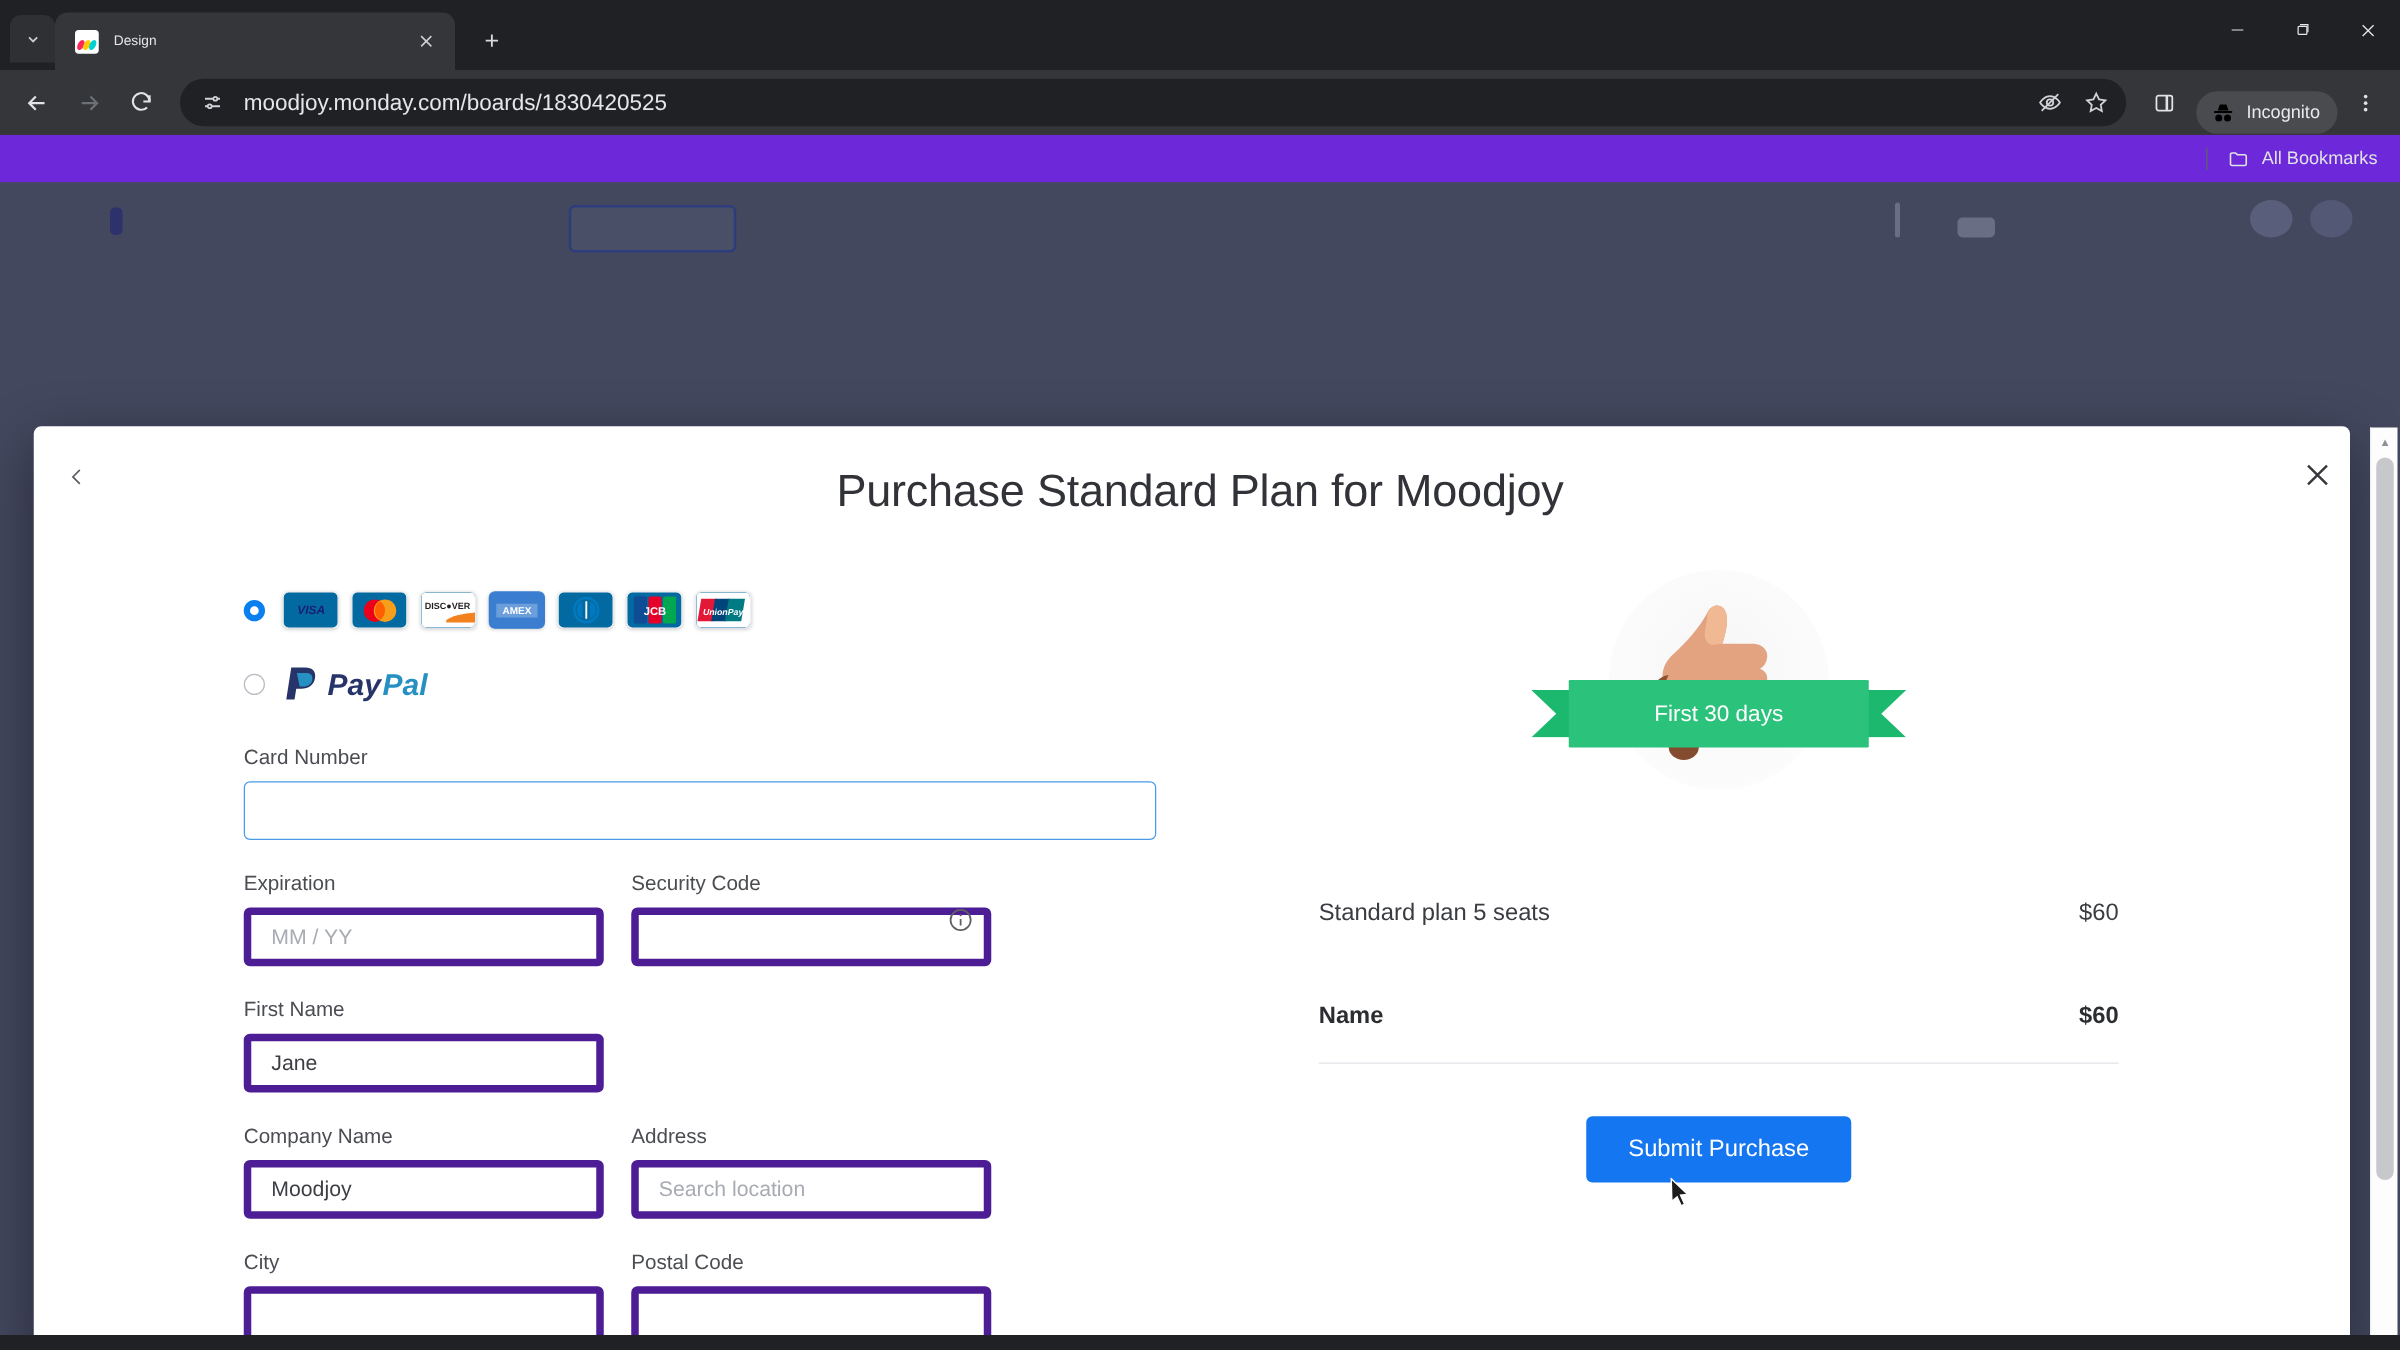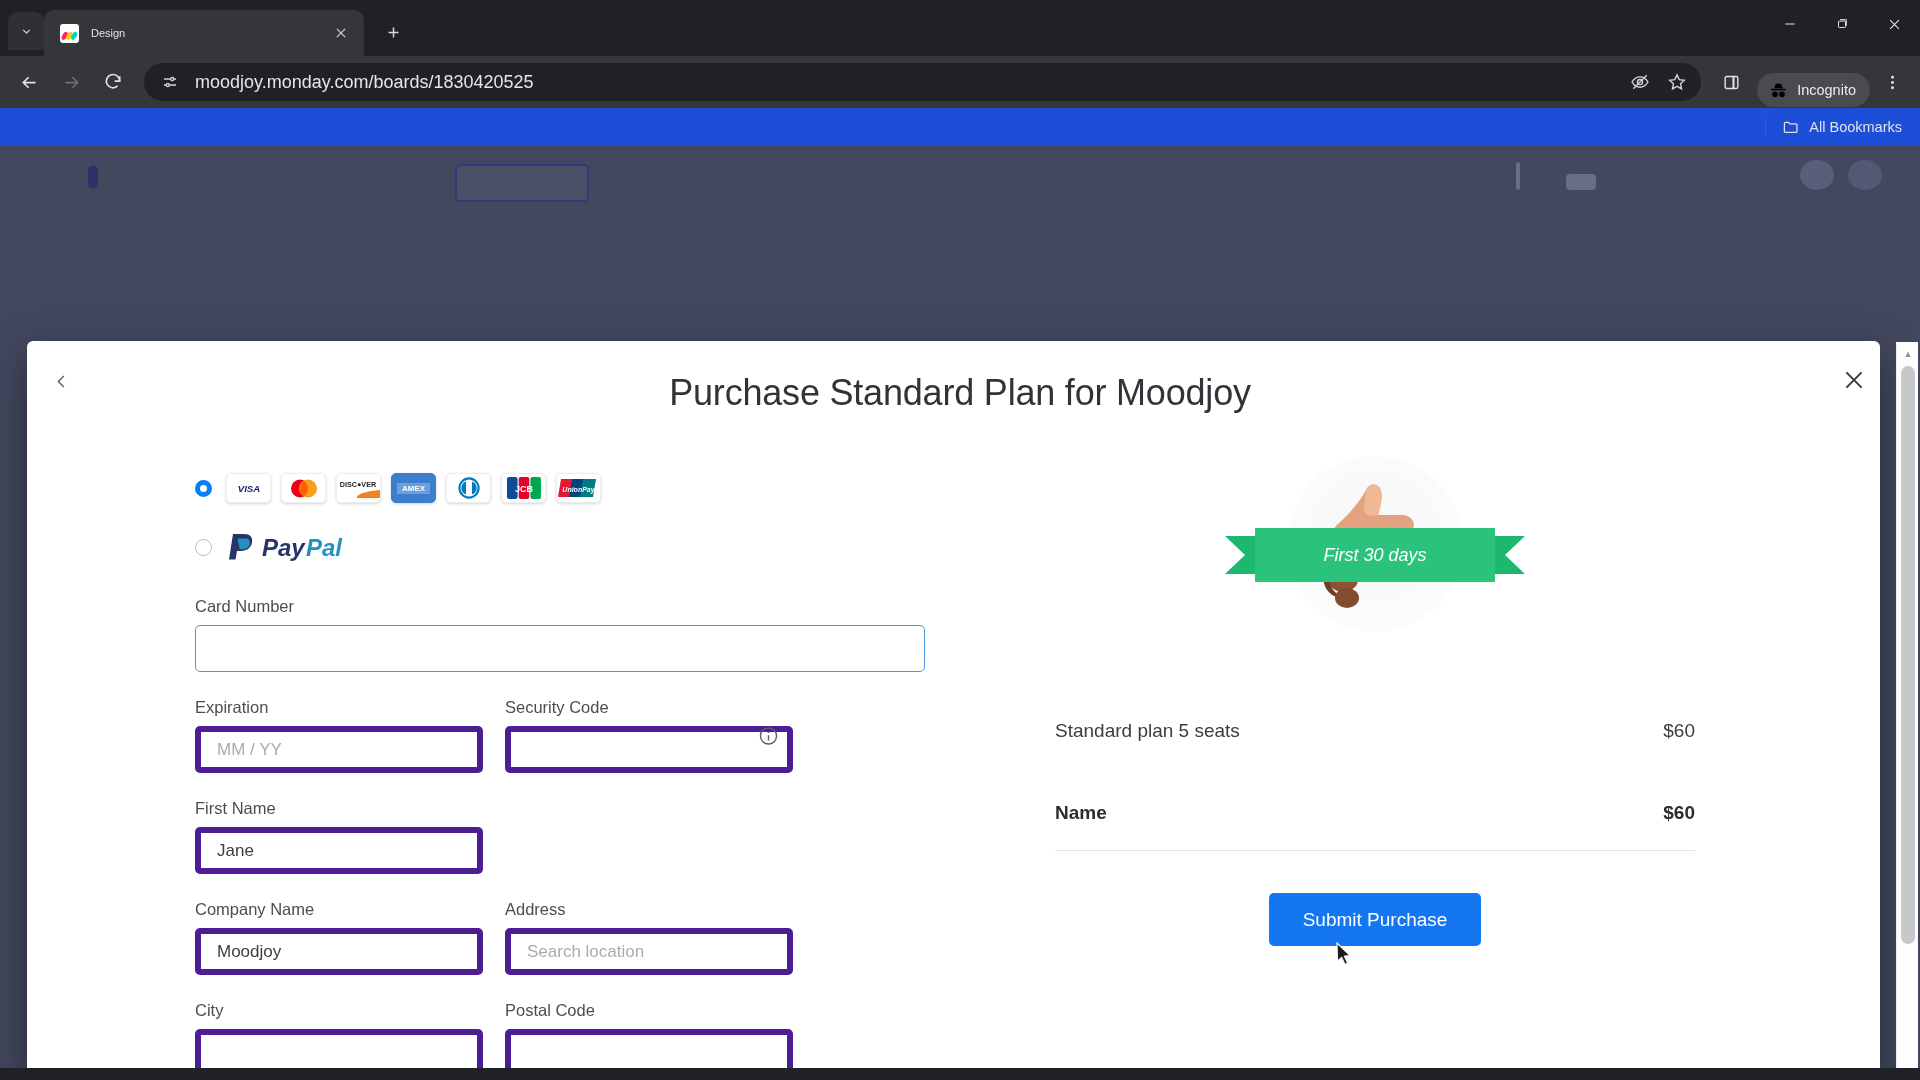--- a/index.html
+++ b/index.html
@@ -141,21 +141,21 @@
     cursor: pointer;
     flex: 0 0 auto;
     margin-top: 16px;
   }
   .incognito-pill span {
     color: #e8eaed; font-size: 14.5px; white-space: nowrap;
   }
 
   .bookmarkbar {
     height: 38px;
-    background: #1d4ed8;
+    background: #6d28d9;
     display: flex; align-items: center;
     justify-content: flex-end;
     padding-right: 12px;
     gap: 10px;
   }
   .bm-sep { width: 1px; height: 18px; background: #5f6164; }
   .bm-all {
     display: flex; align-items: center; gap: 9px;
     color: #e0e2e5; font-size: 14.5px;
     padding: 4px 6px; border-radius: 4px;
@@ -264,21 +264,21 @@
     position: relative;
   }
   .radio.checked {
     border: 5px solid #0a7ff0;
     background: #fff;
   }
   .card-list { display: flex; align-items: center; gap: 10px; }
   .card-badge {
     width: 45px; height: 30px;
     border-radius: 5px;
-    background: #ffffff;
+    background: #0369a1;
     border: 1px solid #eceef0;
     box-shadow: 0 1px 3px rgba(0,0,0,0.17);
     display: flex; align-items: center; justify-content: center;
     overflow: hidden;
     flex: 0 0 auto;
   }
   .paypal-logo { display: flex; align-items: center; gap: 2px; }
 
   .field-label {
     font-size: 16.5px;
@@ -334,22 +334,22 @@
     left: 50%; transform: translateX(-50%);
     top: 0;
     width: 176px; height: 176px;
     border-radius: 50%;
     background: radial-gradient(circle at 50% 45%, #f6f6f7 0%, #fbfbfc 62%, #ffffff 100%);
     display: flex; align-items: center; justify-content: center;
   }
   .ribbon-wrap {
     position: absolute;
     left: 50%; transform: translateX(-50%);
-    top: 72px;
-    width: 300px; height: 54px; font-style: italic;
+    top: 88px;
+    width: 300px; height: 54px;
   }
   .ribbon-tail {
     position: absolute; top: 8px;
     width: 46px; height: 38px;
     background: #1cb86d;
   }
   .ribbon-tail.left {
     left: 0;
     clip-path: polygon(0 0, 100% 0, 100% 100%, 0 100%, 20px 50%);
   }

